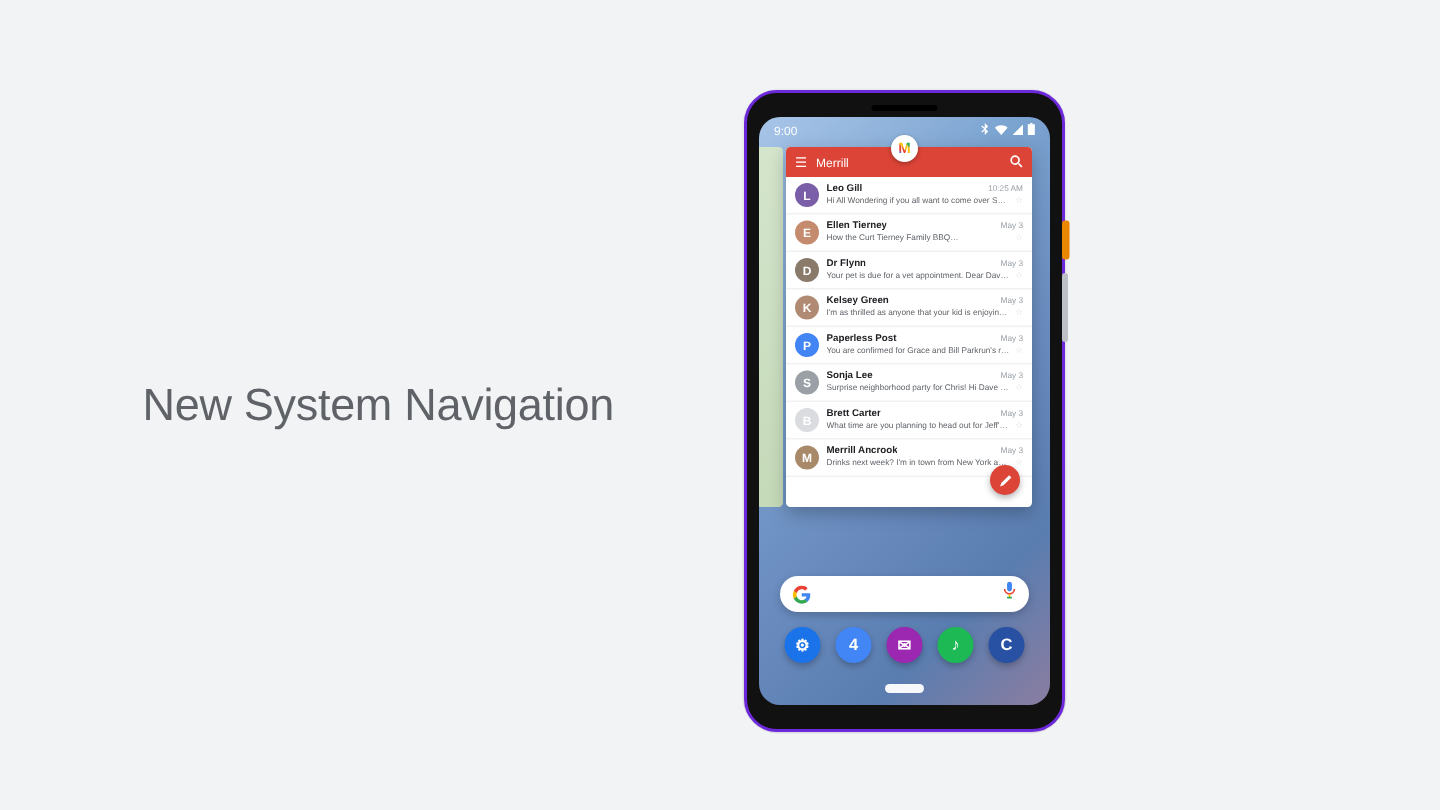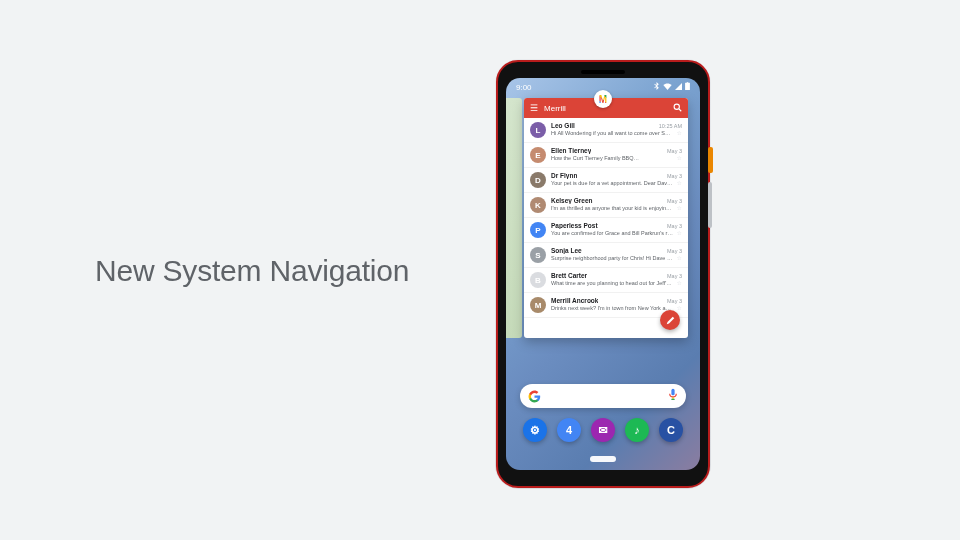--- a/index.html
+++ b/index.html
@@ -1,18 +1,18 @@
 <!DOCTYPE html>
 <html><head>
 <meta charset="utf-8">
 <style>
   * { margin: 0; padding: 0; box-sizing: border-box; }
   body { width: 960px; height: 540px; background: #f1f3f4; font-family: 'Helvetica Neue', Arial, sans-serif; position: relative; }
   .title { position: absolute; left: 95px; top: 254px; font-size: 30px; font-weight: 400; color: #5f6368; letter-spacing: -0.2px; }
-  .phone { position: absolute; left: 496px; top: 60px; width: 214px; height: 428px; background: #111; border-radius: 22px; border: 2px solid #b91c1c; padding-left: 42px; }
+  .phone { position: absolute; left: 496px; top: 60px; width: 214px; height: 428px; background: #111; border-radius: 22px; border: 2px solid #6d28d9; padding-left: 42px; }
   .phone::before { content:""; position:absolute; top:-3px; left:-3px; right:-3px; bottom:-3px; border-radius:24px; background: linear-gradient(#e8eaed,#dadce0); z-index:-1; }
   .power-btn { position:absolute; right:-5px; top:85px; width:5px; height:26px; background:#ea8600; border-radius:2px; }
   .vol-btn { position:absolute; right:-4px; top:120px; width:4px; height:46px; background:#bdc1c6; border-radius:2px; }
   .speaker { position:absolute; top:8px; left:50%; transform:translateX(-50%); width:44px; height:4px; background:#000; border-radius:3px; }
   .screen { position:absolute; top:16px; left:8px; right:8px; bottom:16px; border-radius:14px; overflow:hidden; background: linear-gradient(135deg,#a8c5e8 0%, #7ba3d0 30%, #6b8dc0 55%, #5a7db0 80%, #8b7da0 100%); }
   
   .statusbar { position:absolute; top:0; left:0; right:0; height:18px; display:flex; justify-content:space-between; align-items:center; padding:0 10px; color:#fff; font-size:8px; font-weight:500; }
   .status-icons { display:flex; gap:3px; align-items:center; }
   
   .card-bg { position:absolute; top:20px; left:-2px; width:18px; height:240px; background: linear-gradient(#d4e5cc,#c5dab9); border-radius:3px; }

